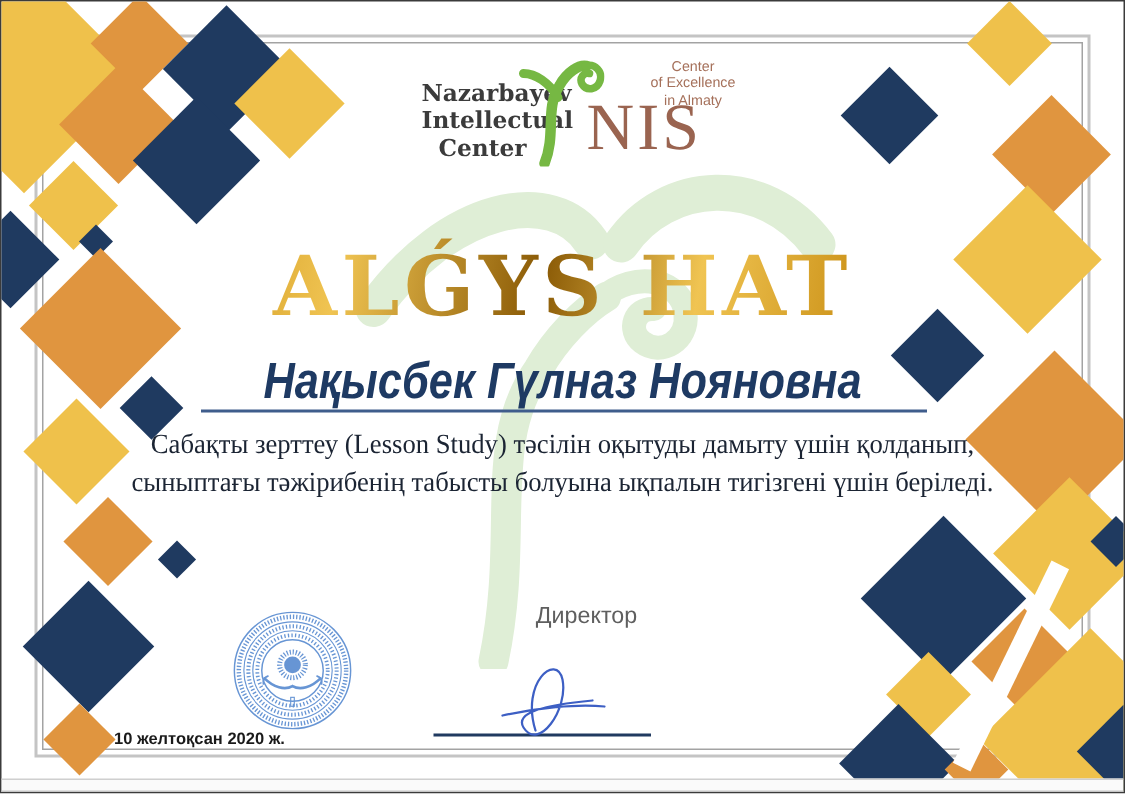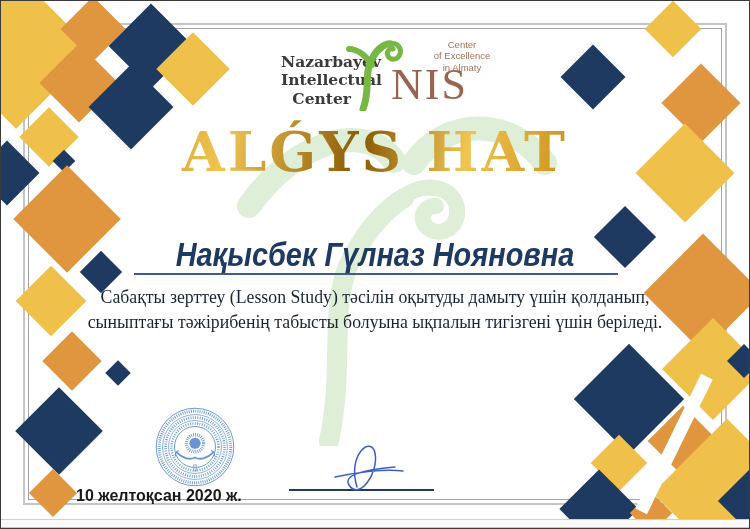--- a/index.html
+++ b/index.html
@@ -38,21 +38,21 @@
         font-family:"Liberation Serif",serif;font-size:18.5px;line-height:25px;color:#1b2433;
         transform:scaleX(0.96);}
   
   .signatory{position:absolute;left:260px;top:398px;width:260px;text-align:center;z-index:5;
         font-size:15.5px;line-height:1.5;color:#5f5f5f;}
   .sig-line{position:absolute;left:288px;top:488px;width:145px;height:2px;background:#203a60;z-index:5;}
   .signature{position:absolute;left:318px;top:432px;z-index:6;}
   
   .seal{position:absolute;left:153px;top:405px;z-index:5;opacity:0.85;}
   
-  .date{position:absolute;left:75px;top:486px;z-index:5;font-weight:700;font-size:16px;color:#1a1a1a;}
+  .date{position:absolute;left:75px;top:486px;z-index:5;font-weight:700;font-size:11px;color:#1a1a1a;}
   
   .bottom-strip{position:absolute;left:0;right:0;top:518px;height:11px;background:#fafafa;
         border-top:1px solid #cfcfcf;border-bottom:3px solid #c6c6c6;box-sizing:border-box;z-index:7;}
 </style>
 </head>
 <body>
 
 <div class="page">
 
   <svg class="watermark" viewBox="0 0 330 345" fill="none">
@@ -113,21 +113,21 @@
       <path d="M27,30 C21,20 12,14 4,14" stroke="#76b843" stroke-width="6" stroke-linecap="round"></path>
     </svg>
     <div class="center-text">
       <div>Center</div>
       <div>of Excellence</div>
       <div>in Almaty</div>
     </div>
     <div class="nis-acronym">NIS</div>
   </div>
 
-  <div class="title grad" style="background-image: linear-gradient(100deg, rgb(138, 90, 6) 0%, rgb(199, 140, 18) 14%, rgb(240, 196, 82) 30%, rgb(138, 90, 6) 48%, rgb(240, 196, 82) 62%, rgb(199, 140, 18) 78%, rgb(138, 90, 6) 100%);">ALǴYS HAT</div>
+  <div class="title grad" style="background-image: linear-gradient(100deg, rgb(138, 90, 6) 0%, rgb(199, 140, 18) 14%, rgb(240, 196, 82) 30%, rgb(138, 90, 6) 48%, rgb(240, 196, 82) 62%, rgb(199, 140, 18) 78%, rgb(138, 90, 6) 100%); margin-top: 39px;">ALǴYS HAT</div>
 
   <div class="recipient">Нақысбек Гүлназ Нояновна</div>
   <div class="name-underline"></div>
 
   <div class="body-text">
     <div>Сабақты зерттеу (Lesson Study) тәсілін оқытуды дамыту  үшін қолданып,</div>
     <div>сыныптағы тәжірибенің табысты болуына  ықпалын тигізгені үшін беріледі.</div>
   </div>
 
   <svg class="seal" width="82" height="82" viewBox="0 0 110 110" fill="none" stroke="#4d83cd">
@@ -139,20 +139,21 @@
     <circle cx="55" cy="55" r="31.5" stroke-width="3.4" stroke-dasharray="1.2,2"></circle>
     <circle cx="55" cy="55" r="27.5" stroke-width="1.3"></circle>
     <circle cx="55" cy="50" r="7.5" fill="#4d83cd" stroke="none"></circle>
     <circle cx="55" cy="50" r="11.5" stroke-width="4.5" stroke-dasharray="1.1,1.6"></circle>
     <path d="M30,62 C38,70 48,73 55,69 C62,73 72,70 80,62" stroke-width="2.4" stroke-linecap="round"></path>
     <path d="M33,60 c-3,1 -5,4 -4,7 M77,60 c3,1 5,4 4,7" stroke-width="1.6" stroke-linecap="round"></path>
     <rect x="53.4" y="79" width="3.2" height="8" stroke-width="1"></rect>
   </svg>
 
   <div class="signatory">
+    <div>Директор</div>
   </div>
   <svg class="signature" width="104" height="62" viewBox="0 0 104 62" fill="none">
     <path d="M38,54 C28,22 52,2 56,20 C60,40 40,68 30,52 C24,42 44,37 76,34 M16,44 C38,39 66,36 84,38" stroke="#3d5fc4" stroke-width="1.5" stroke-linecap="round"></path>
   </svg>
   <div class="sig-line"></div>
 
   <div class="date">10 желтоқсан 2020 ж.</div>
 
   <div class="bottom-strip"></div>
 </div>

